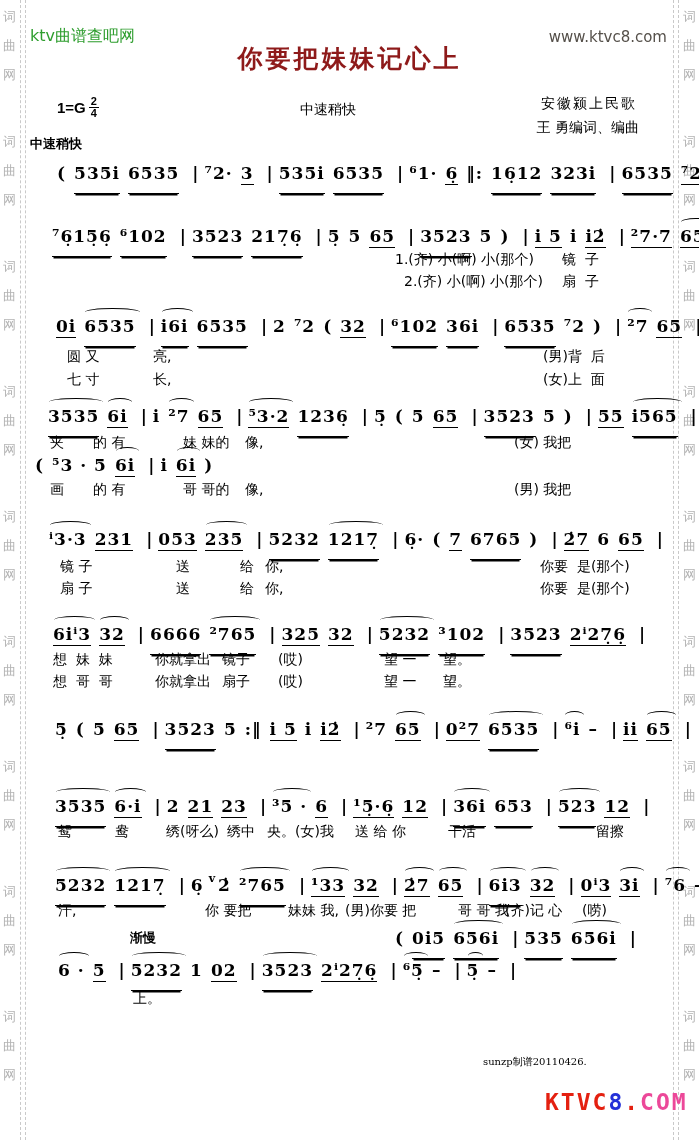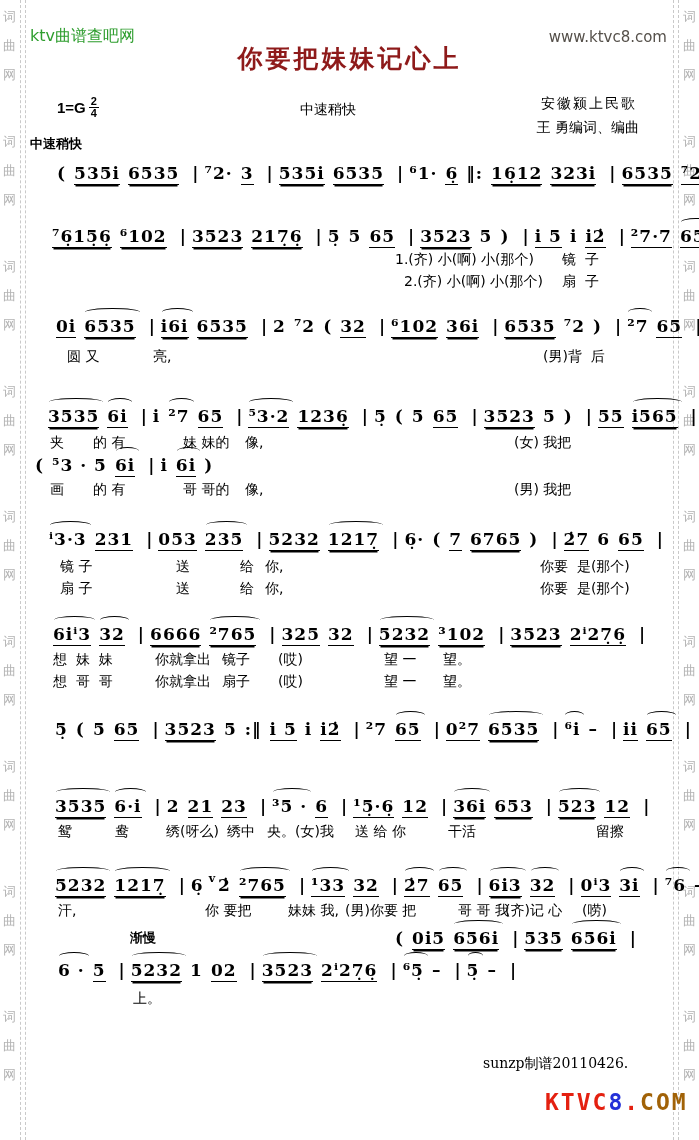--- a/index.html
+++ b/index.html
@@ -26,29 +26,29 @@
   .credits{position:absolute;right:60px;top:119px;font-size:14px;}
   .tempo{position:absolute;left:30px;top:135px;font-size:13px;font-weight:700;}
   .tempo2{position:absolute;font-size:13px;font-weight:700;}
   
   #score{position:absolute;left:0;top:0;right:0;bottom:0;}
   .m-row{position:absolute;white-space:nowrap;font-family:"DejaVu Serif","Liberation Serif",serif;
          font-weight:700;font-size:17px;letter-spacing:1px;}
   .tk{display:inline-block;margin-right:8px;position:relative;line-height:1.2;}
   .tk.bar{margin:0 5px;}
   .u1{border-bottom:1.5px solid #000;padding-bottom:1px;}
-  .u2{border-bottom:1.5px solid #000;padding-bottom:1px;box-shadow:0 3px 0 -1.5px #000;}
+  .u2{border-bottom:1.5px solid #000;padding-bottom:10px;box-shadow:0 3px 0 -1.5px #000;}
   .arc::before{content:"";position:absolute;left:1px;right:-4px;top:-8px;height:7px;
                border-top:1.5px solid #000;border-radius:100% 100% 0 0;}
   .breath{font-size:11px;vertical-align:9px;margin-right:2px;margin-left:-3px;}
   .final{font-weight:700;letter-spacing:-2px;}
   .lyr-row{position:absolute;left:0;right:0;height:18px;font-size:14px;}
   .lyr-seg{position:absolute;white-space:pre;}
   
-  .maker-credit{position:absolute;font-size:14px;font-family:"DejaVu Serif","Liberation Serif",serif;}
+  .maker-credit{position:absolute;font-size:10px;font-family:"DejaVu Serif","Liberation Serif",serif;}
   .logo{position:absolute;left:545px;top:1089px;font-size:23px;font-weight:700;letter-spacing:2px;
         font-family:"DejaVu Sans Mono","Liberation Mono",monospace;}
 </style>
 </head>
 <body>
 
 <div id="frame">
 
   <div class="wm-col wm-left">
     <div class="wm-dash" style="left:20px"></div>
@@ -135,20 +135,25 @@
       <div class="lyr-row" style="top: 273px;">
         <span class="lyr-seg" style="left: 404px;">2.(齐) 小(啊) 小(那个)</span>
         <span class="lyr-seg" style="left: 562px;">扇  子</span>
       </div>
       <div class="m-row" style="top: 316px; left: 56px;"><span class="tk u1">0i</span><span class="tk u2 arc">6535</span><span class="tk bar">|</span><span class="tk u2 arc">i6i</span><span class="tk u2">6535</span><span class="tk bar">|</span><span class="tk">2</span><span class="tk">⁷2</span><span class="tk">(</span><span class="tk u1">32</span><span class="tk bar">|</span><span class="tk u2">⁶102</span><span class="tk u2">36i</span><span class="tk bar">|</span><span class="tk u2">6535</span><span class="tk">⁷2</span><span class="tk">)</span><span class="tk bar">|</span><span class="tk arc">²7</span><span class="tk u1">65</span><span class="tk bar">|</span></div>
       <div class="lyr-row" style="top: 348px;">
         <span class="lyr-seg" style="left: 67px;">圆 又</span>
         <span class="lyr-seg" style="left: 153px;">亮,</span>
         <span class="lyr-seg" style="left: 543px;">(男)背  后</span>
       </div>
+      <div class="lyr-row" style="top: 371px;">
+        <span class="lyr-seg" style="left: 67px;">七 寸</span>
+        <span class="lyr-seg" style="left: 153px;">长,</span>
+        <span class="lyr-seg" style="left: 543px;">(女)上  面</span>
+      </div>
       <div class="m-row" style="top: 406px; left: 48px;"><span class="tk u2 arc">3535</span><span class="tk u1 arc">6i</span><span class="tk bar">|</span><span class="tk">i</span><span class="tk arc">²7</span><span class="tk u1">65</span><span class="tk bar">|</span><span class="tk u1 arc">⁵3·2</span><span class="tk u2">1236̣</span><span class="tk bar">|</span><span class="tk">5̣</span><span class="tk">(</span><span class="tk">5</span><span class="tk u1">65</span><span class="tk bar">|</span><span class="tk u2">3523</span><span class="tk">5</span><span class="tk">)</span><span class="tk bar">|</span><span class="tk u1">55</span><span class="tk u2 arc">i565</span><span class="tk bar">|</span></div>
       <div class="lyr-row" style="top: 434px;">
         <span class="lyr-seg" style="left: 50px;">夹</span>
         <span class="lyr-seg" style="left: 93px;">的 有</span>
         <span class="lyr-seg" style="left: 183px;">妹 妹的</span>
         <span class="lyr-seg" style="left: 245px;">像,</span>
         <span class="lyr-seg" style="left: 514px;">(女) 我把</span>
       </div>
       <div class="m-row" style="top: 455px; left: 35px;"><span class="tk">(</span><span class="tk">⁵3 · 5</span><span class="tk u1 arc">6i</span><span class="tk bar">|</span><span class="tk">i</span><span class="tk u1 arc">6i</span><span class="tk">)</span></div>
       <div class="lyr-row" style="top: 481px;">
@@ -213,15 +218,15 @@
         <span class="lyr-seg" style="left: 582px;">(唠)</span>
       </div>
       <div class="m-row" style="top: 928px; left: 395px;"><span class="tk">(</span><span class="tk u2">0i5</span><span class="tk u2 arc">656i</span><span class="tk bar">|</span><span class="tk u2">535</span><span class="tk u2 arc">656i</span><span class="tk bar">|</span></div>
       <div class="m-row" style="top: 960px; left: 58px;"><span class="tk arc">6 ·</span><span class="tk u1">5</span><span class="tk bar">|</span><span class="tk u2 arc">5232</span><span class="tk">1</span><span class="tk u1">02</span><span class="tk bar">|</span><span class="tk u2 arc">3523</span><span class="tk u1">2ⁱ27̣6̣</span><span class="tk bar">|</span><span class="tk arc">⁶5̣</span><span class="tk">–</span><span class="tk bar">|</span><span class="tk arc">5̣</span><span class="tk">–</span><span class="tk bar">|</span></div>
       <div class="lyr-row" style="top: 990px;">
         <span class="lyr-seg" style="left: 133px;">上。</span>
       </div>
     </div>
 
   <div class="maker-credit" id="makerCredit" style="left: 483px; top: 1055px;">sunzp制谱20110426.</div>
-  <div class="logo" id="logo"><span style="color: rgb(228, 32, 16);">KTVC</span><span style="color: rgb(36, 49, 216);">8</span><span style="color: rgb(228, 32, 16);">.</span><span style="color: #a16207;">COM</span></div>
+  <div class="logo" id="logo"><span style="color: rgb(228, 32, 16);">KTVC</span><span style="color: rgb(36, 49, 216);">8</span><span style="color: rgb(228, 32, 16);">.</span><span style="color: #ec4899;">COM</span></div>
 
 </div>
 
 </body></html>

